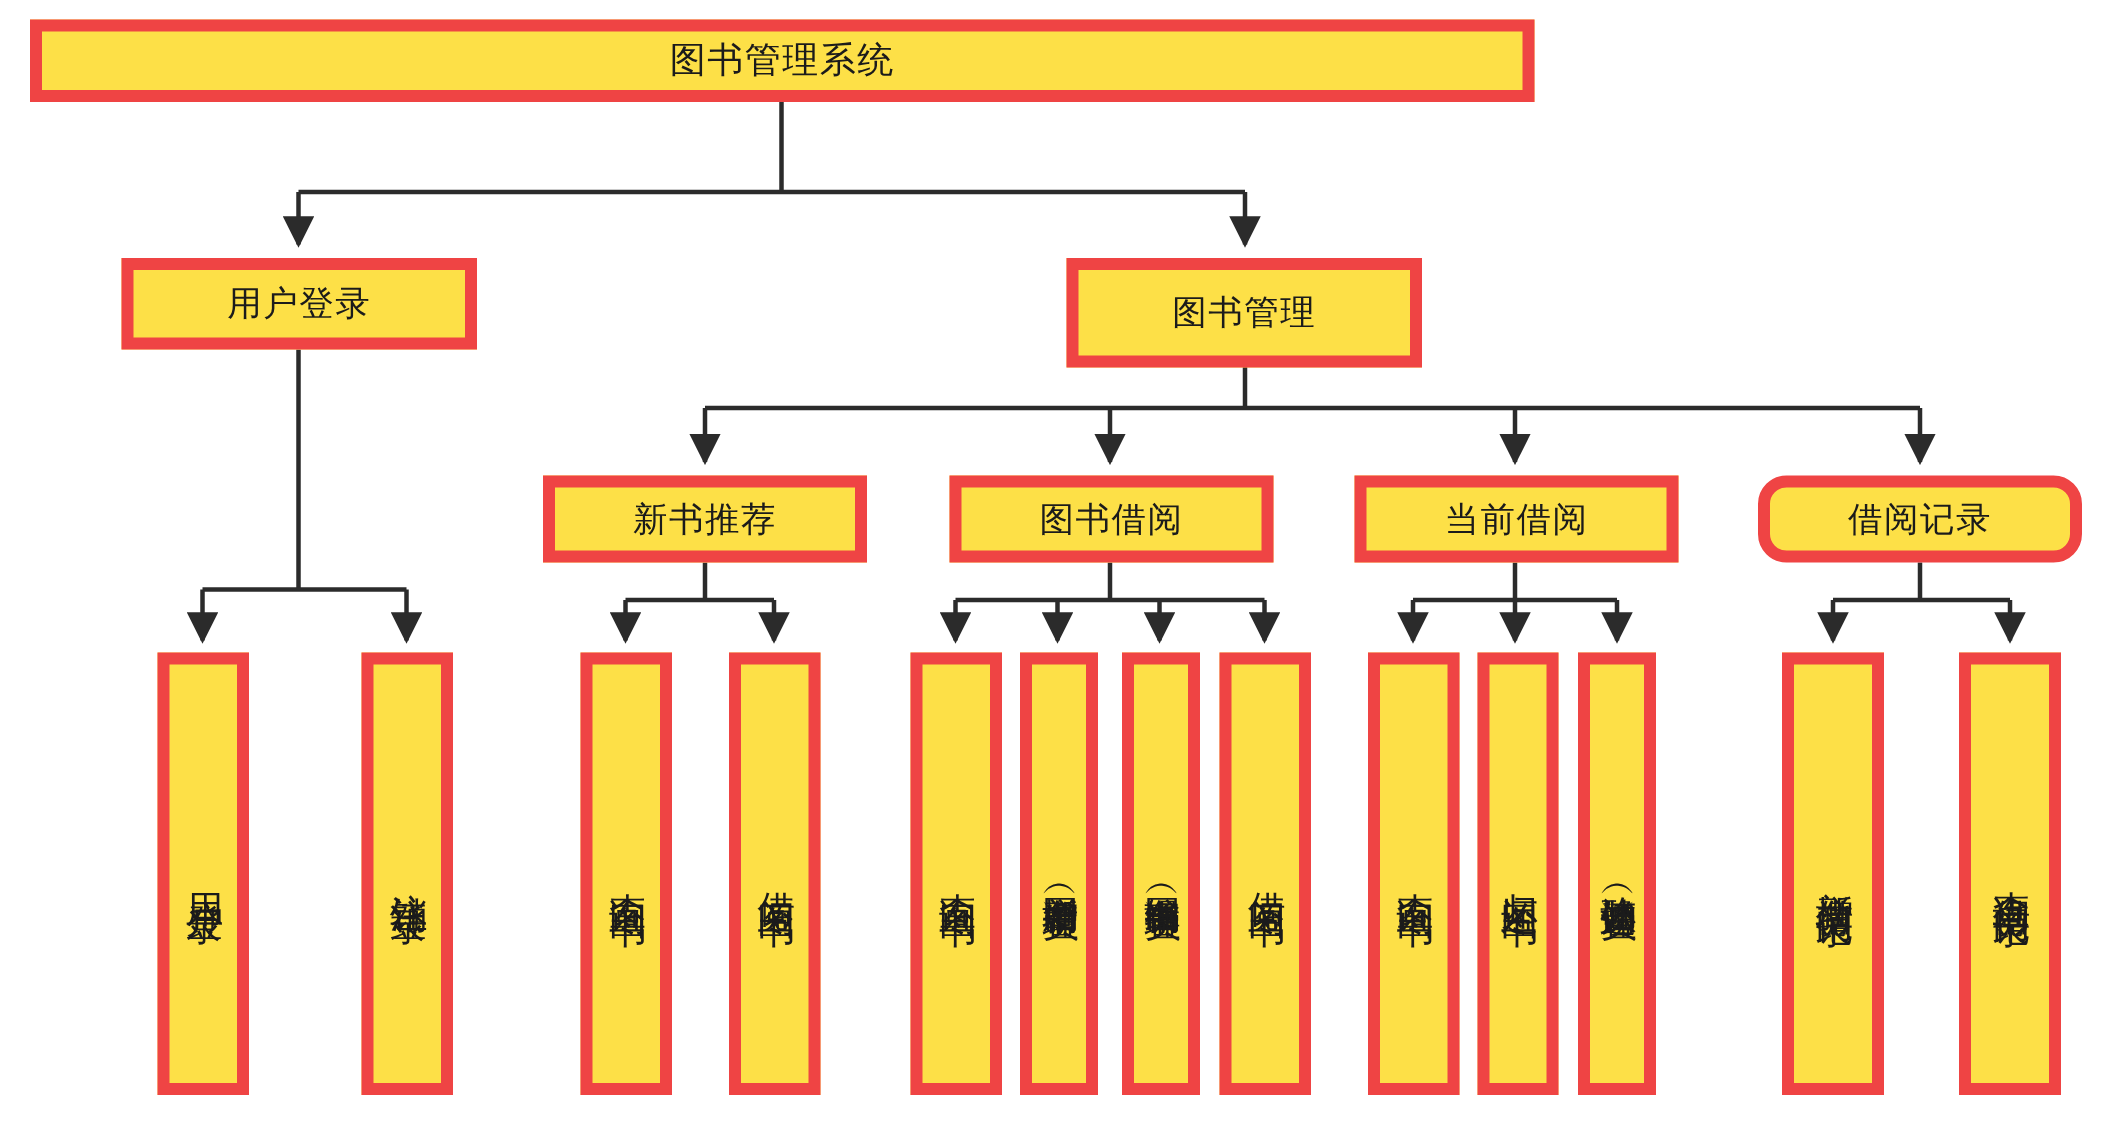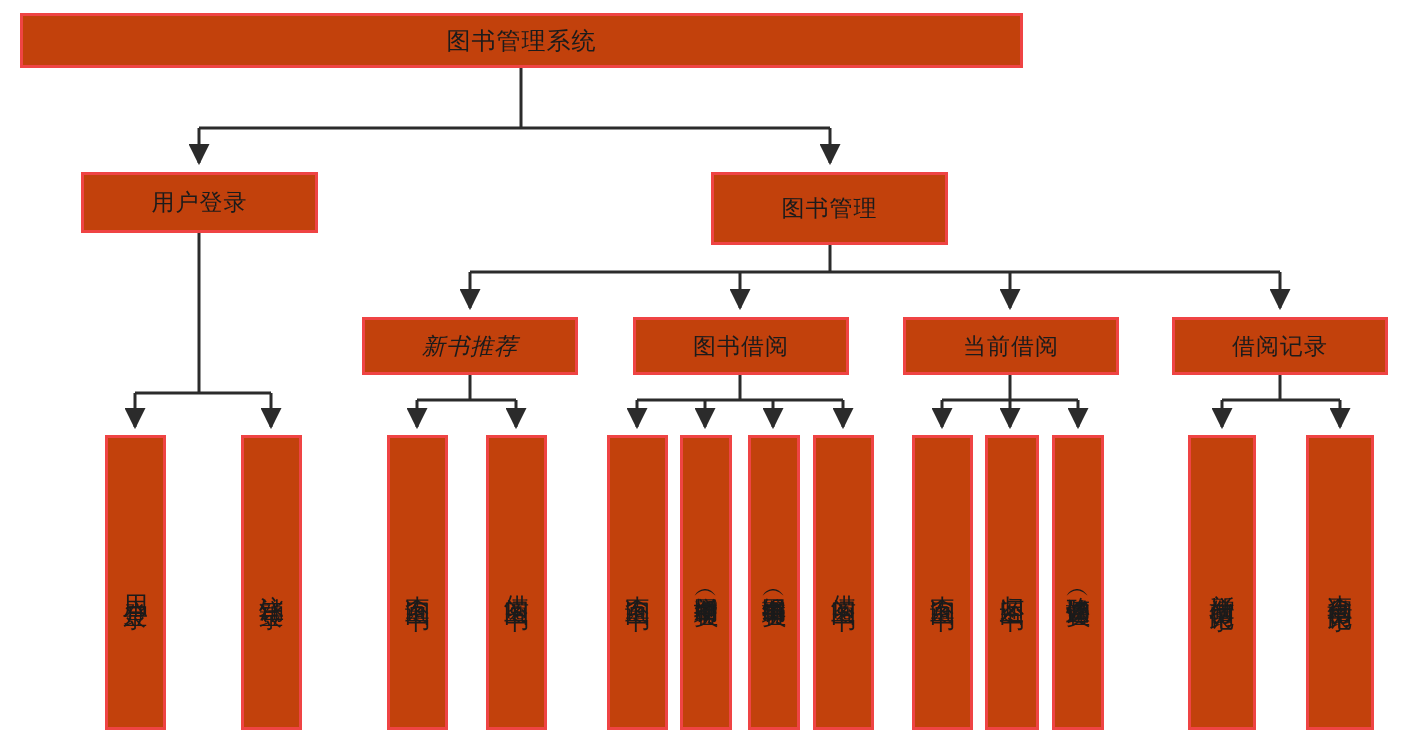--- a/index.html
+++ b/index.html
@@ -22,22 +22,22 @@
     position: absolute;
     left: 0;
     top: 0;
     width: 1405px;
     height: 747px;
     pointer-events: none;
   }
   .node {
     position: absolute;
     box-sizing: border-box;
-    background: #c2410c;
-    border: 3px solid #ef4444;
+    background: #fde047;
+    border: 8px solid #ef4444;
     display: flex;
     align-items: center;
     justify-content: center;
     color: #1b1b1b;
   }
   .node .label {
     display: block;
     text-align: center;
     line-height: 1.05;
     white-space: pre;
@@ -138,30 +138,30 @@
     <span class="label">图书管理系统</span>
   </div>
 
   <div class="node horiz" style="left:81px; top:172px; width:237px; height:61px;">
     <span class="label">用户登录</span>
   </div>
   <div class="node horiz" style="left:711px; top:172px; width:237px; height:73px;">
     <span class="label">图书管理</span>
   </div>
 
-  <div class="node horiz" style="left:362px; top:317px; width:216px; height:58px;font-style:italic;">
+  <div class="node horiz" style="left:362px; top:317px; width:216px; height:58px;">
     <span class="label">新书推荐</span>
   </div>
   <div class="node horiz" style="left:903px; top:317px; width:216px; height:58px;">
     <span class="label">当前借阅</span>
   </div>
   <div class="node horiz" style="left:633px; top:317px; width:216px; height:58px;">
     <span class="label">图书借阅</span>
   </div>
-  <div class="node horiz" style="left:1172px; top:317px; width:216px; height:58px;">
+  <div class="node horiz" style="left:1172px; top:317px; width:216px; height:58px;border-radius:19px;">
     <span class="label">借阅记录</span>
   </div>
 
   <div class="node vert" style="left:105px; top:435px; width:61px; height:295px;">
     <span class="label">用户登录</span>
   </div>
   <div class="node vert" style="left:241px; top:435px; width:61px; height:295px;">
     <span class="label">注销登录</span>
   </div>
 

